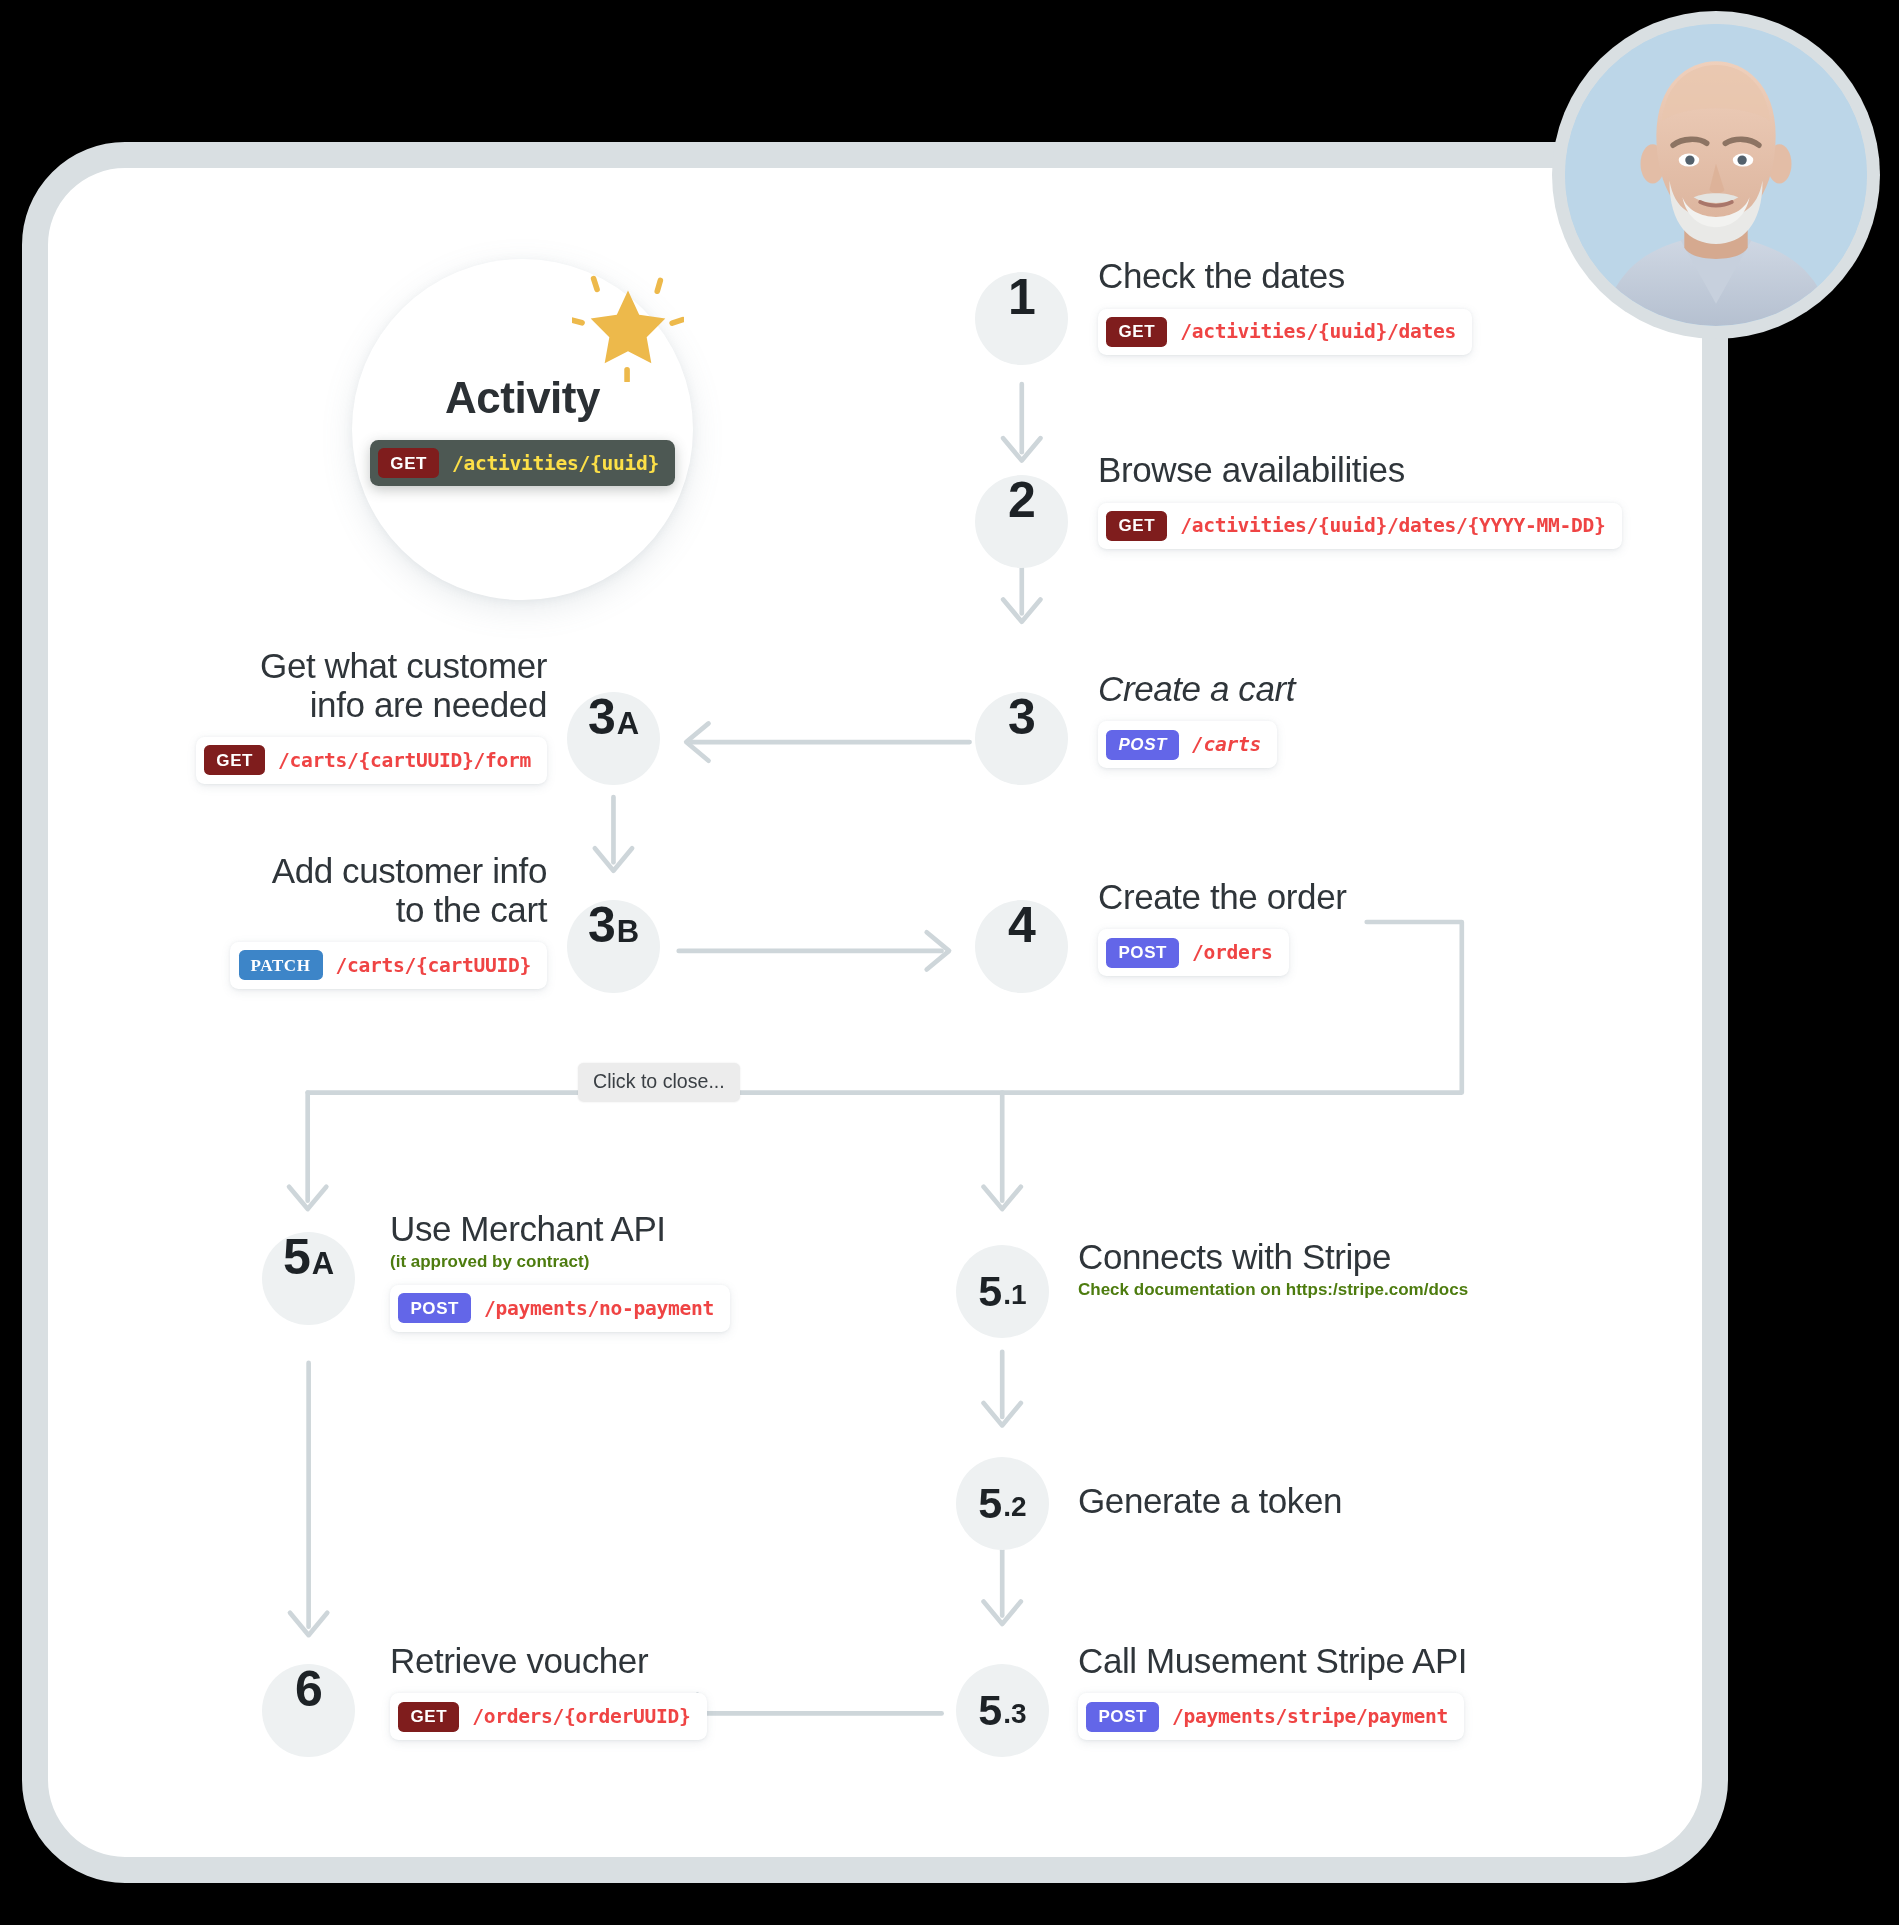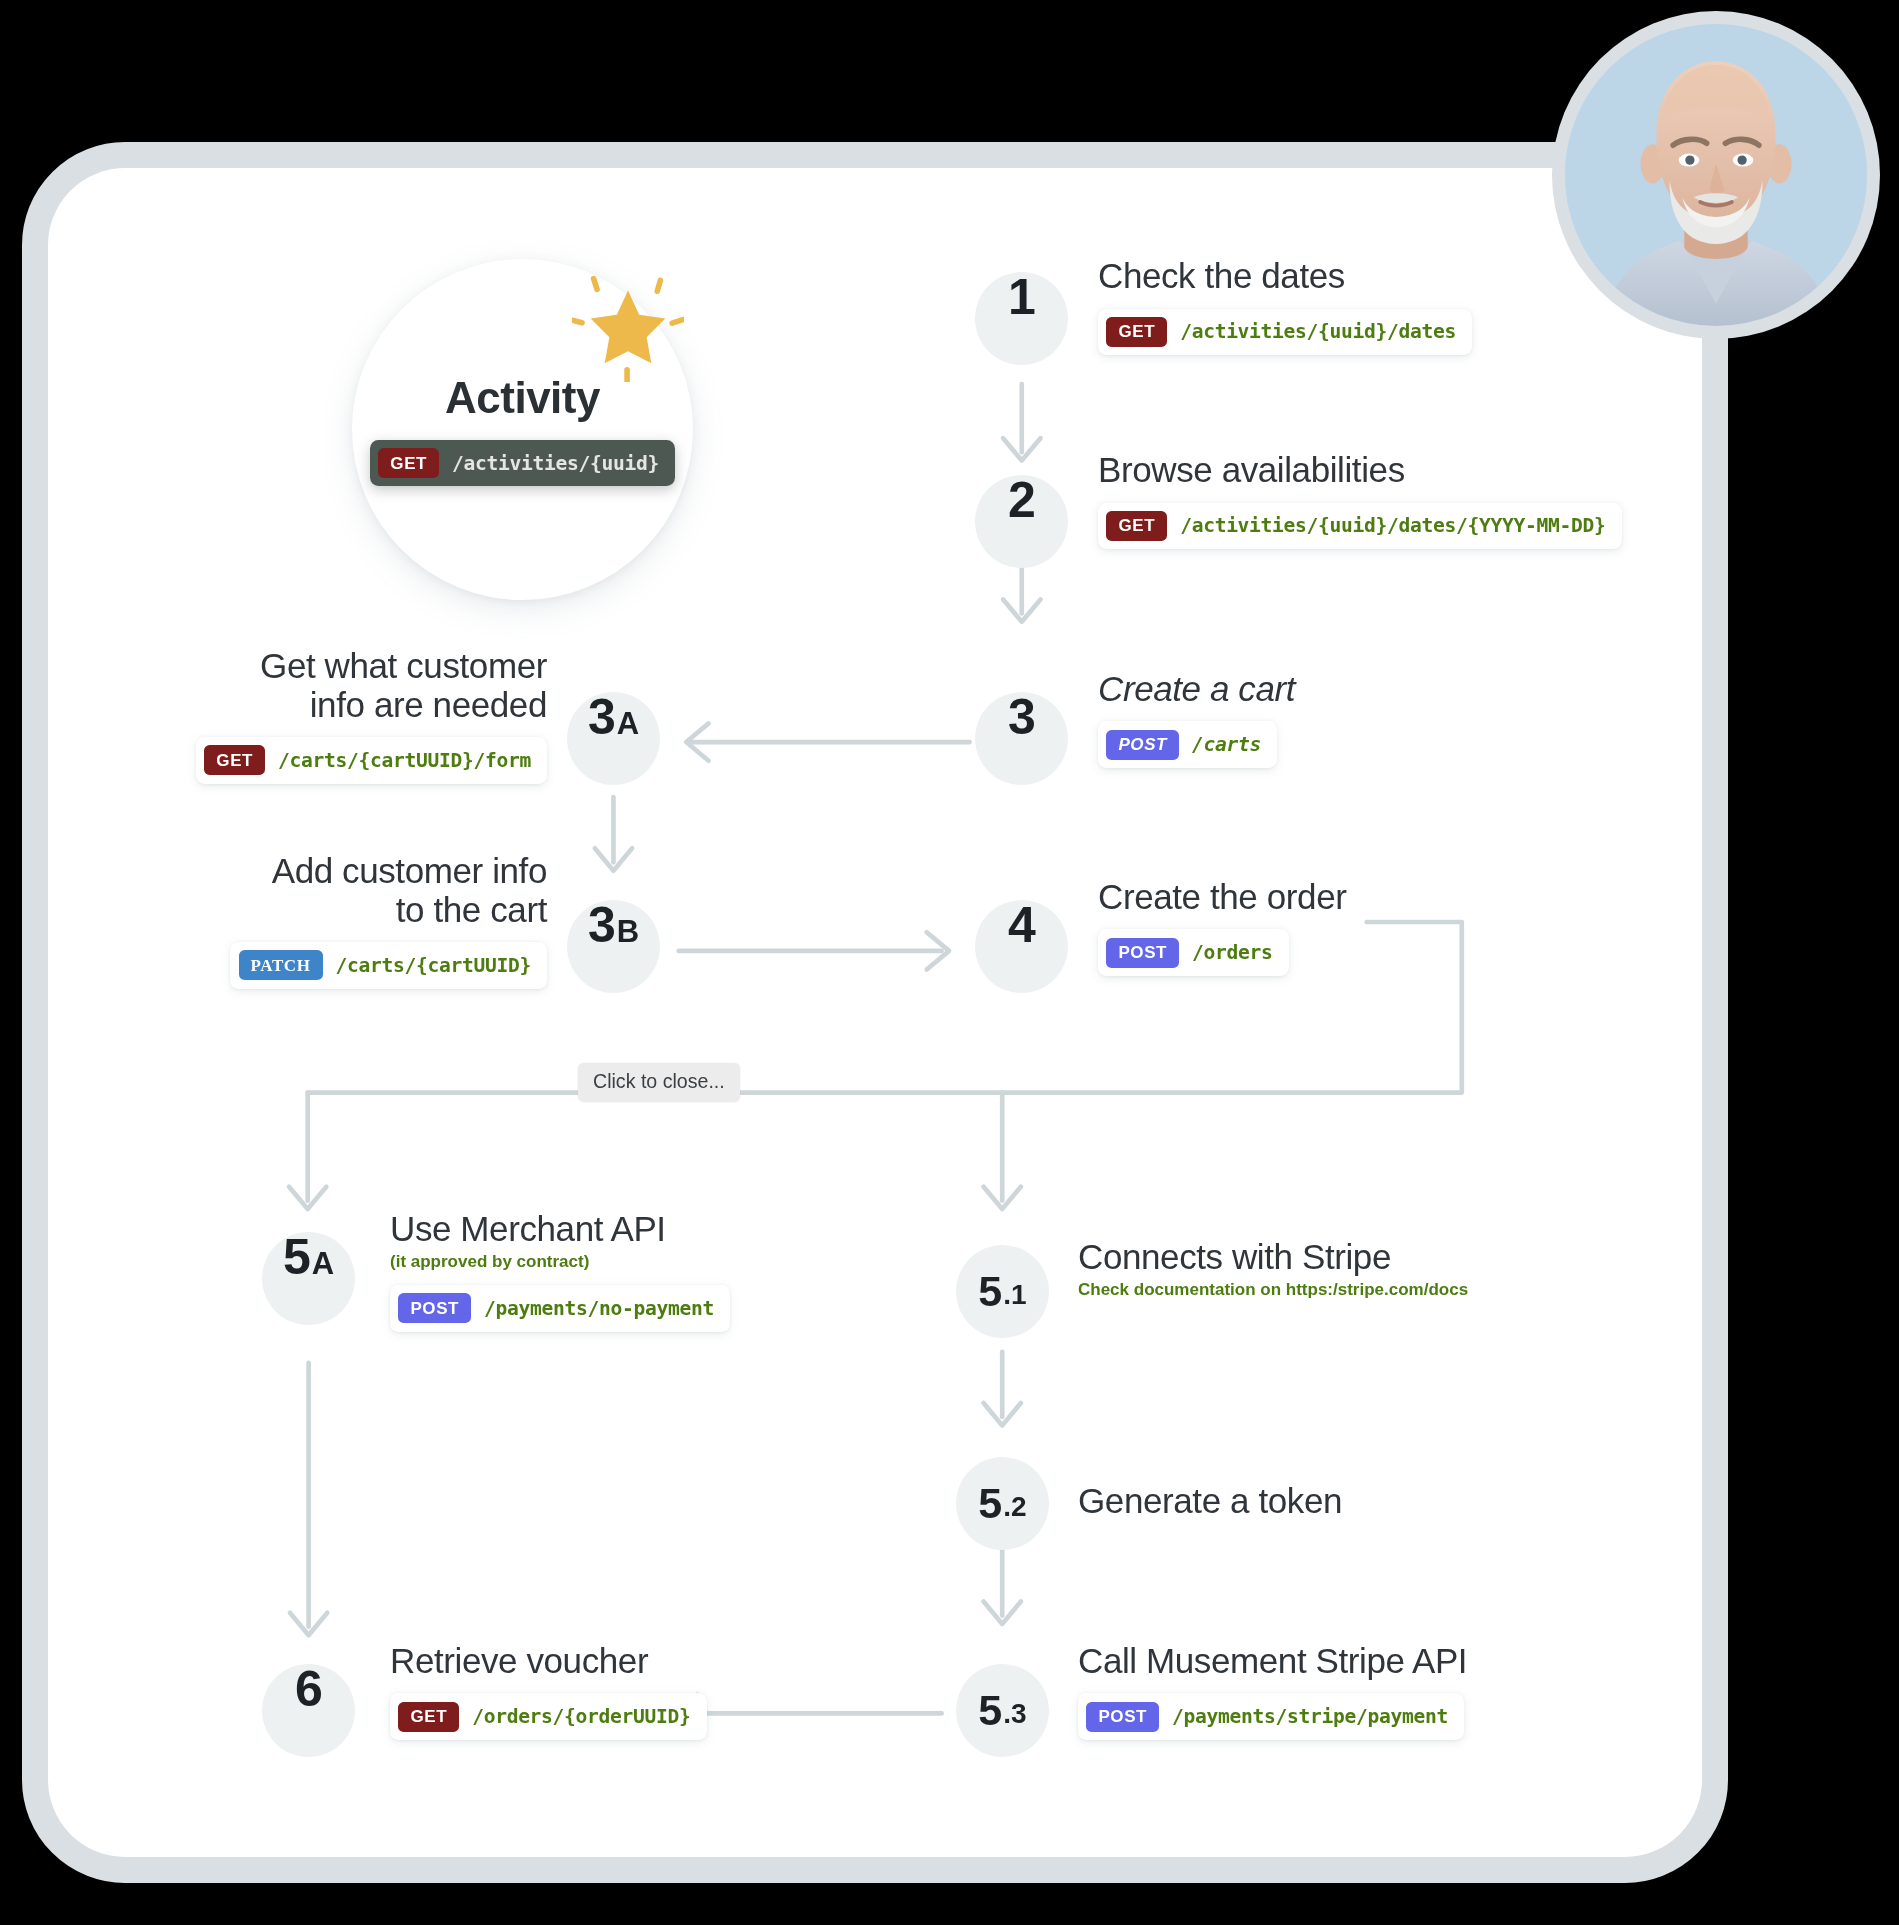--- a/index.html
+++ b/index.html
@@ -117,25 +117,25 @@
     line-height: 1;
     text-align: center;
   }
   .m-get   { background: #7f1d1d; }
   .m-post  { background: #6366e8; }
   .m-patch { background: #3d85c8; font-family: Liberation Serif, serif; }
   .path {
     font-family: "DejaVu Sans Mono", monospace;
     font-size: 19.6px;
     font-weight: 700;
-    color: #4d7c0f;
+    color: #ef4444;
     margin-left: 13px;
     letter-spacing: -0.3px;
   }
-  .chip.dark .path { color: #e5e5e5; }
+  .chip.dark .path { color: #fde047; }
 
   
   .node {
     position: absolute;
     z-index: 10;
   }
   .bubble {
     position: absolute;
     width: 93px;
     height: 93px;

